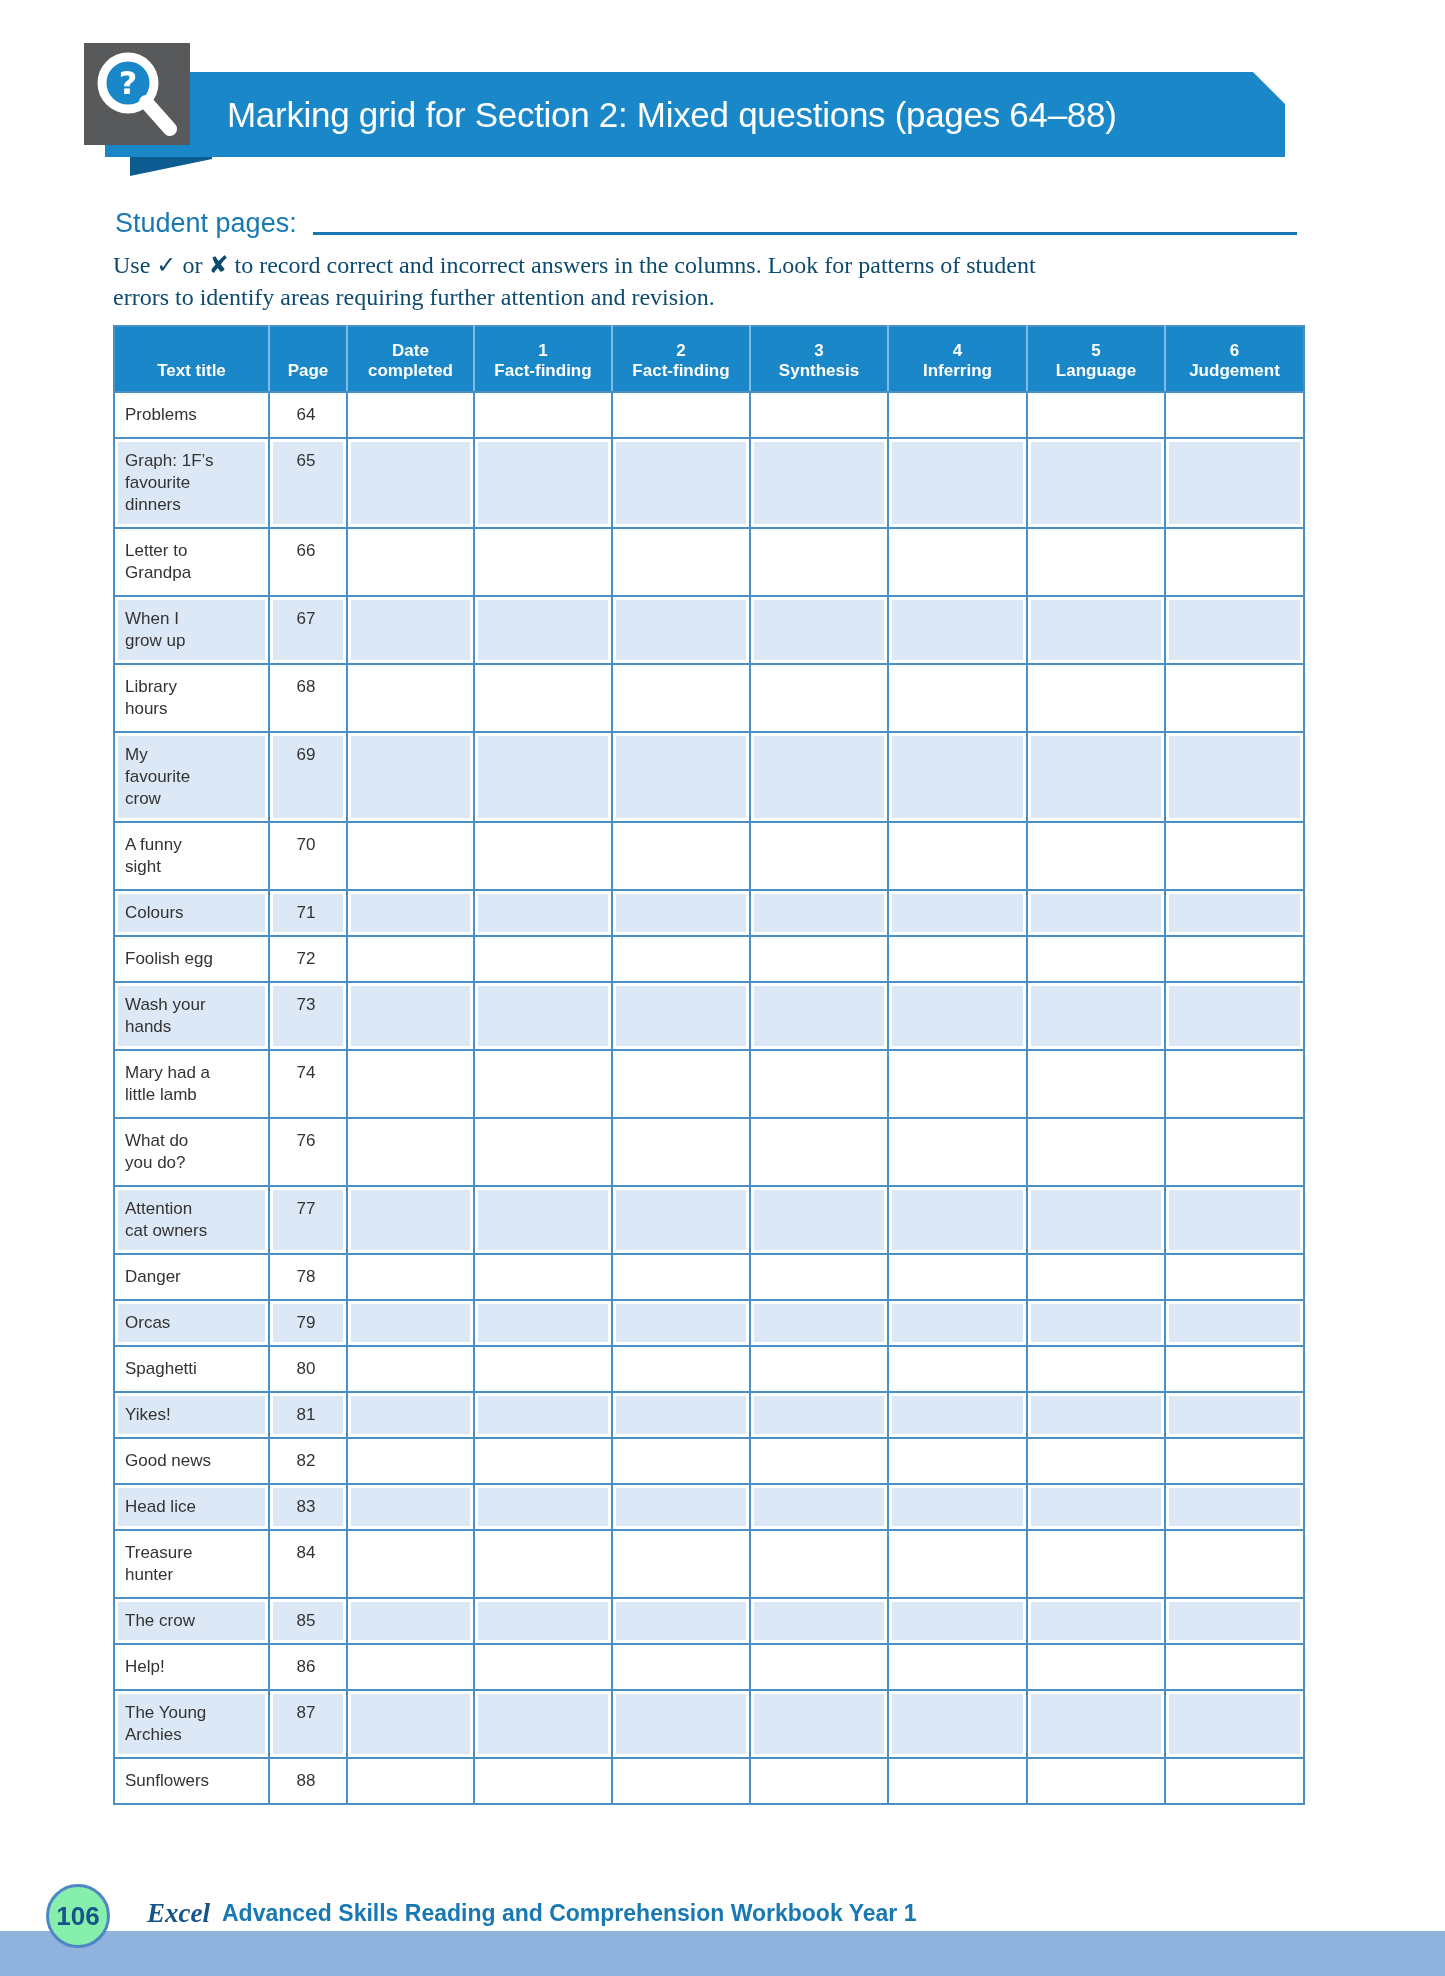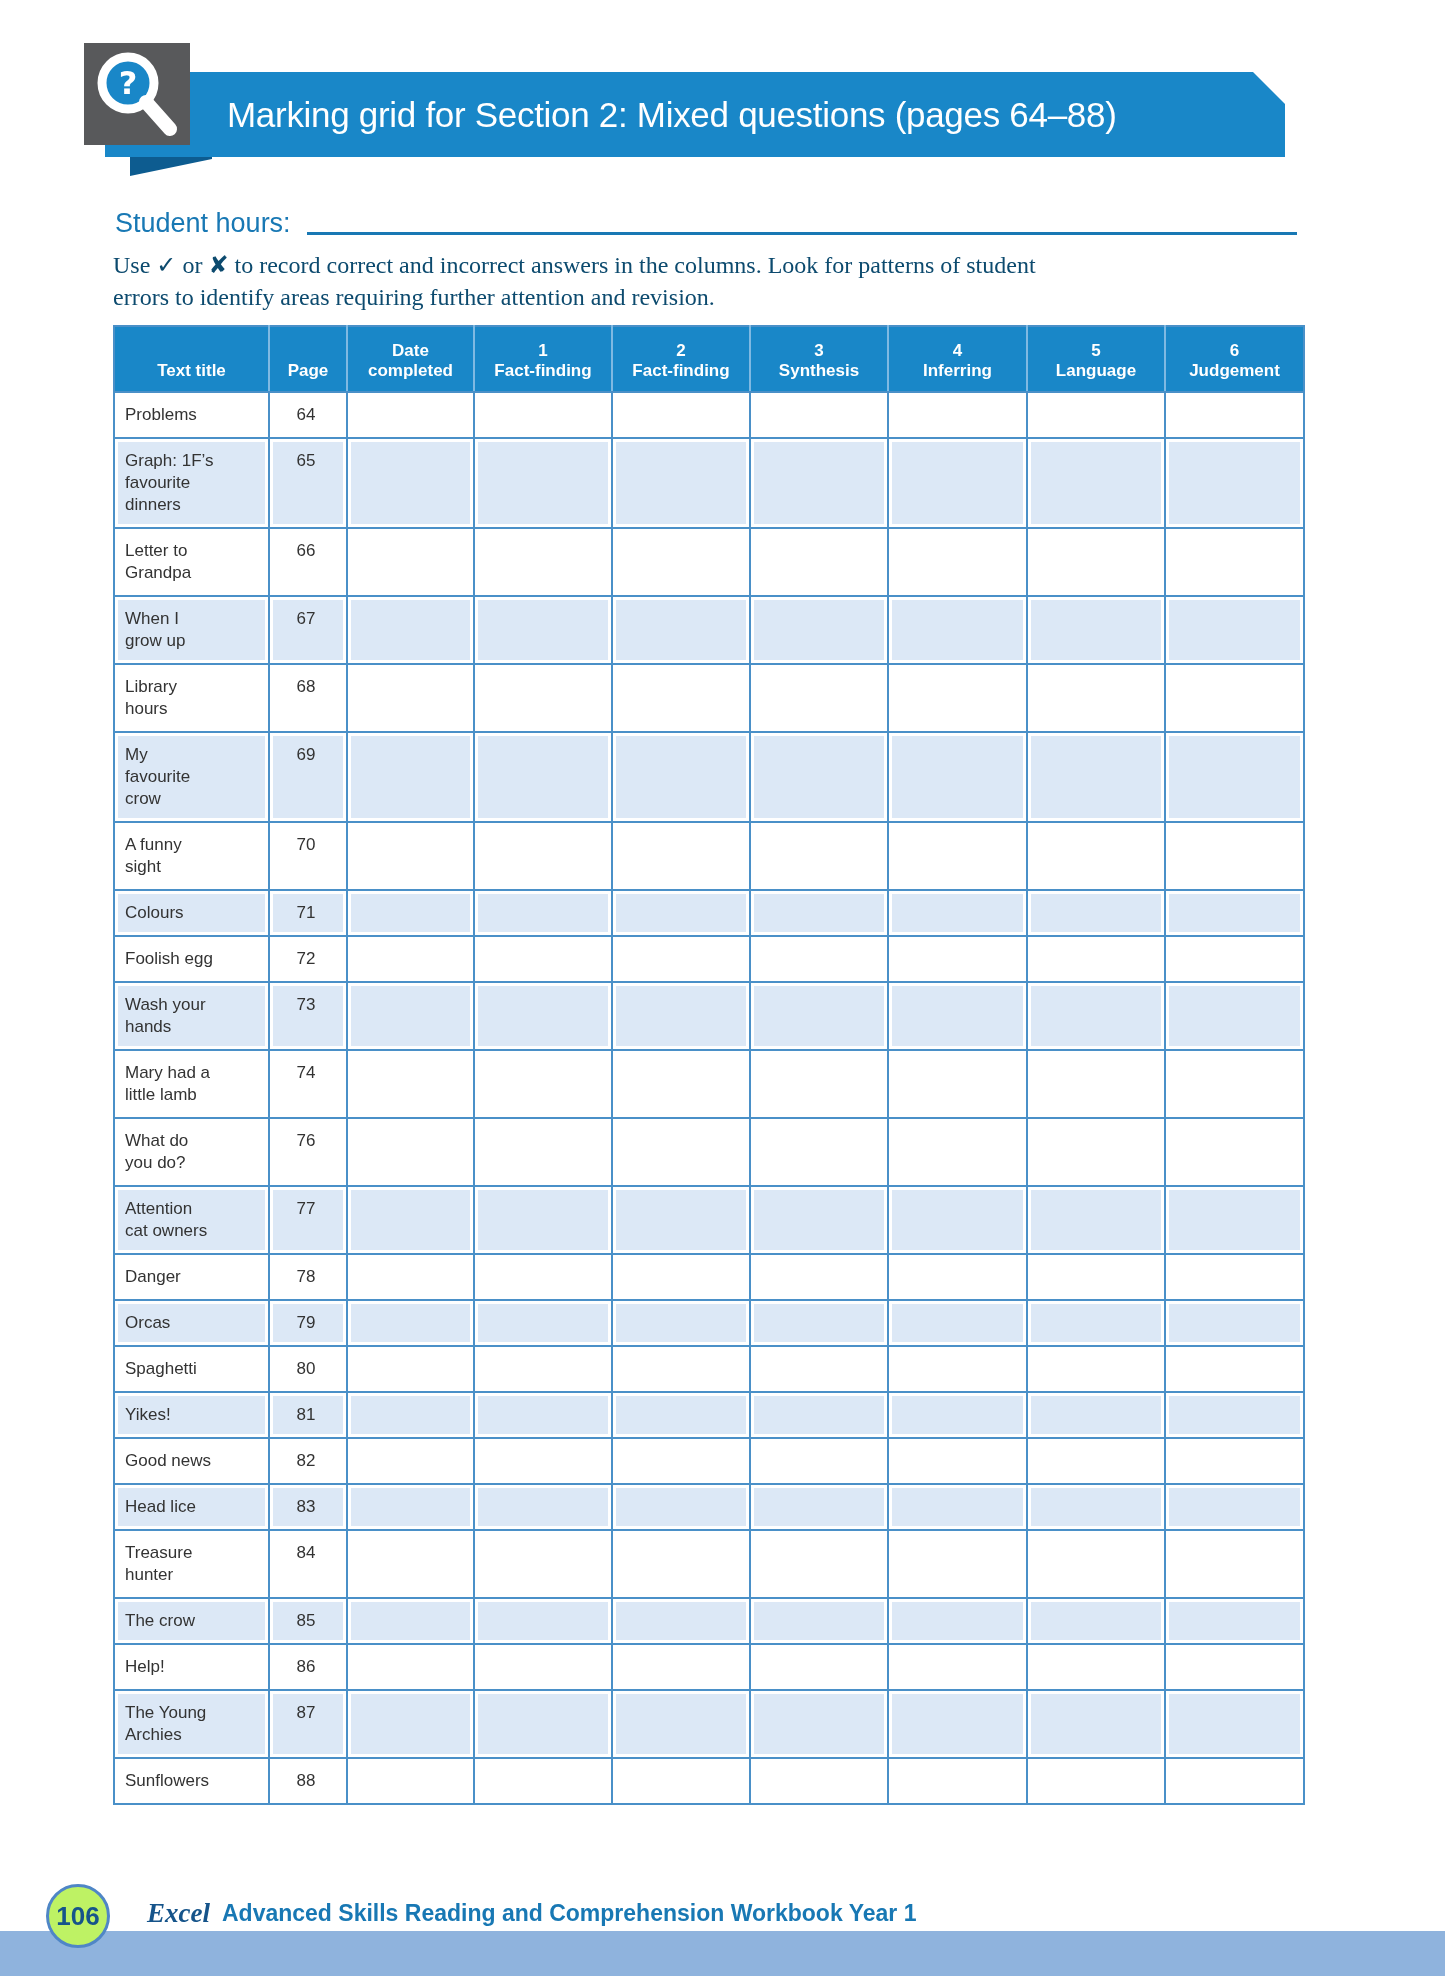--- a/index.html
+++ b/index.html
@@ -96,21 +96,21 @@
   .marking-grid td.title-cell{white-space:pre-line;}
   .marking-grid td.page-cell{text-align:center;padding-left:0;padding-right:4px;}
 
   
   .footer-bar{
     position:absolute;left:0;top:1931px;width:1445px;height:45px;
     background:var(--footer-bar);
   }
   .page-number-badge{
     position:absolute;left:46px;top:1884px;width:64px;height:64px;
-    background:#bef264;border:3px solid #4f86c6;border-radius:50%;
+    background:#86efac;border:3px solid #4f86c6;border-radius:50%;
     display:flex;align-items:center;justify-content:center;
     color:var(--dark-blue);font-size:26px;font-weight:bold;
     z-index:2;
   }
   .footer-text{
     position:absolute;left:147px;top:1898px;
     display:flex;align-items:center;gap:12px;white-space:nowrap;
   }
   .series-name{
     font-family:"Liberation Serif",serif;
@@ -130,21 +130,21 @@
 </div>
 <div class="icon-square">
   <svg width="106" height="102" viewBox="0 0 106 102" xmlns="http://www.w3.org/2000/svg">
     <circle cx="44" cy="40" r="26" fill="#1987c8" stroke="#ffffff" stroke-width="9"></circle>
     <line x1="62" y1="59" x2="86" y2="86" stroke="#ffffff" stroke-width="14" stroke-linecap="round"></line>
     <text x="44" y="51" text-anchor="middle" font-family="DejaVu Sans, sans-serif" font-size="32" font-weight="bold" fill="#ffffff">?</text>
   </svg>
 </div>
 
 <div class="student-row">
-  <span class="student-label">Student hours:</span>
+  <span class="student-label">Student pages:</span>
   <span class="student-name-line"></span>
 </div>
 <p class="instructions">Use ✓ or ✘ to record correct and incorrect answers in the columns. Look for patterns of student errors to identify areas requiring further attention and revision.</p>
 
 <table class="marking-grid">
   <colgroup>
     <col style="width:155px">
       <col style="width:78px">
       <col style="width:127px">
     <col style="width:138px">

